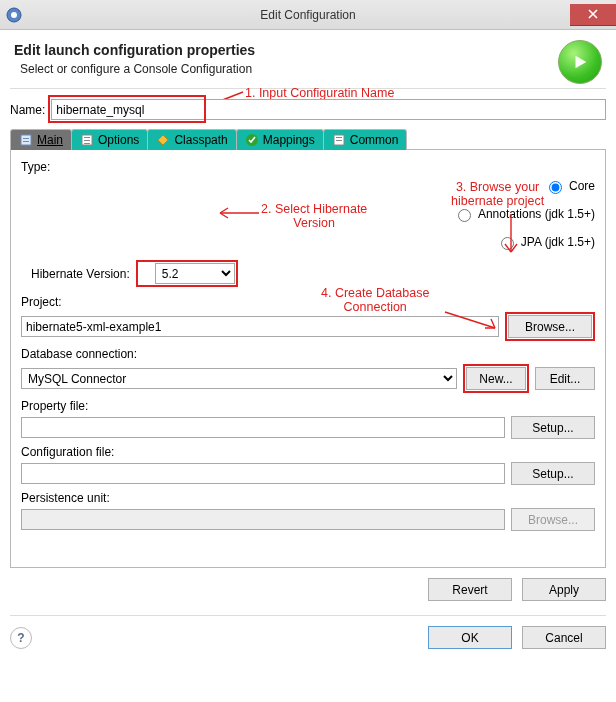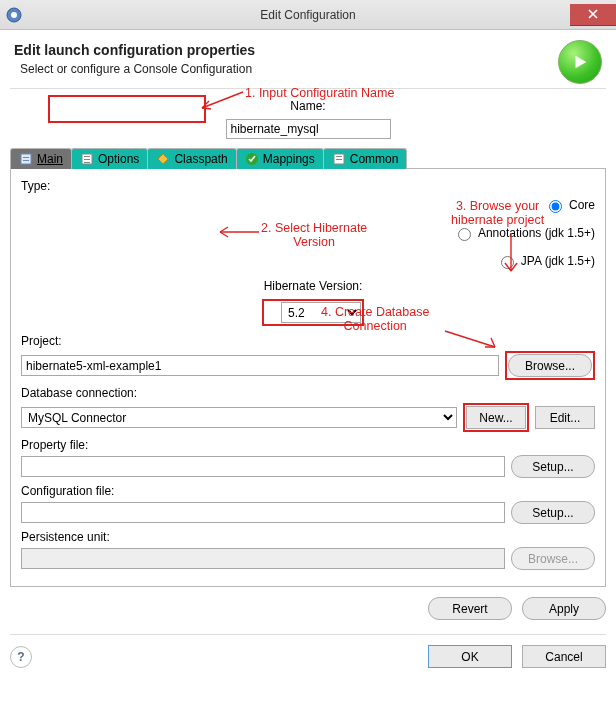--- a/index.html
+++ b/index.html
@@ -47,21 +47,21 @@
     width: 44px; height: 44px; border-radius: 50%;
     background: radial-gradient(circle at 35% 30%, #a6f37a, #3bbf23 60%, #2a9a18);
     border:1px solid #7fae60;
     display:flex; align-items:center; justify-content:center;
     margin: 2px 4px 0 0;
   }
   .run-icon svg { width:18px; height:18px; }
 
   hr.sep { border:none; border-top:1px solid #ddd; margin:4px 0 10px 0;}
 
-  .form-row { display:flex; align-items:center; gap:6px; margin-bottom:8px;flex-direction:column;}
+  .form-row { display:flex; align-items:center; gap:6px; margin-bottom:8px;}
   .form-row label { }
   .text-input {
     height: 21px;
     border:1px solid #a8a8a8;
     padding: 2px 4px;
     font: inherit;
     background:#fff;
   }
   .text-input.full { flex:1; }
   .text-input[disabled]{ background:#eee; color:#999;}
@@ -106,21 +106,21 @@
 
   .btn {
     height:23px;
     min-width:60px;
     padding: 0 10px;
     background:#eaeaea;
     border:1px solid #adadad;
     font: inherit;
     cursor:pointer;
   }
-  .btn.wide { min-width:84px;border-radius:11px; }
+  .btn.wide { min-width:84px; }
   .btn[disabled]{ color:#9a9a9a; background:#eee;}
 
   select.text-input { padding:1px 2px; }
 
   .bottom-btns { display:flex; justify-content:flex-end; gap:10px; margin-top:10px;}
   .footer {
     border-top:1px solid #ddd;
     margin-top:14px;
     padding-top:10px;
     display:flex;

